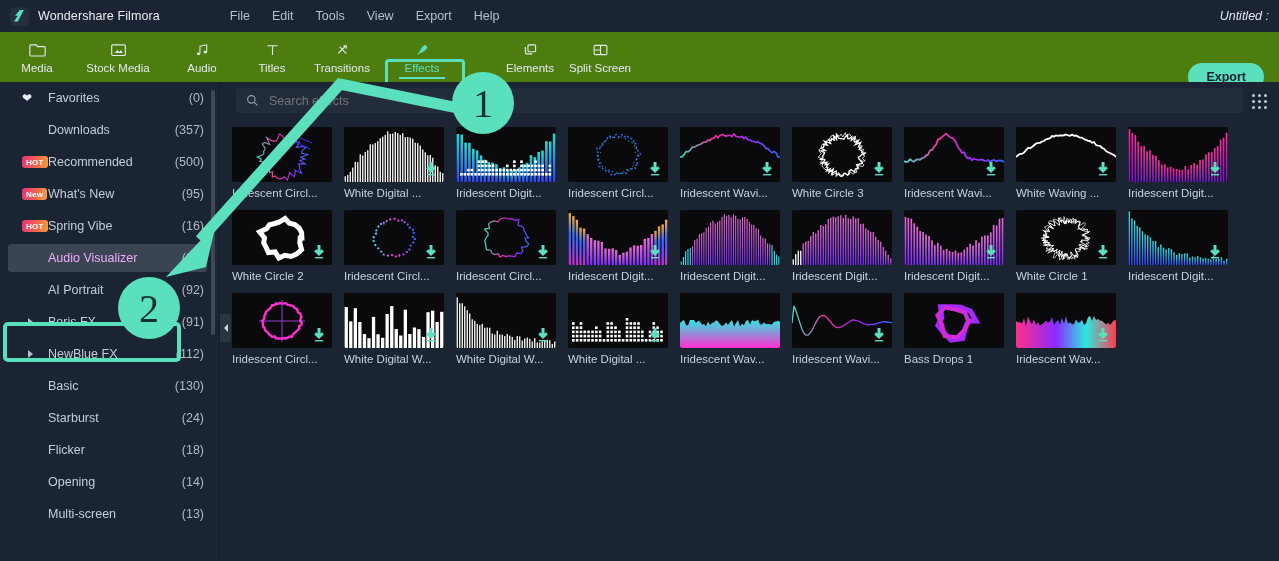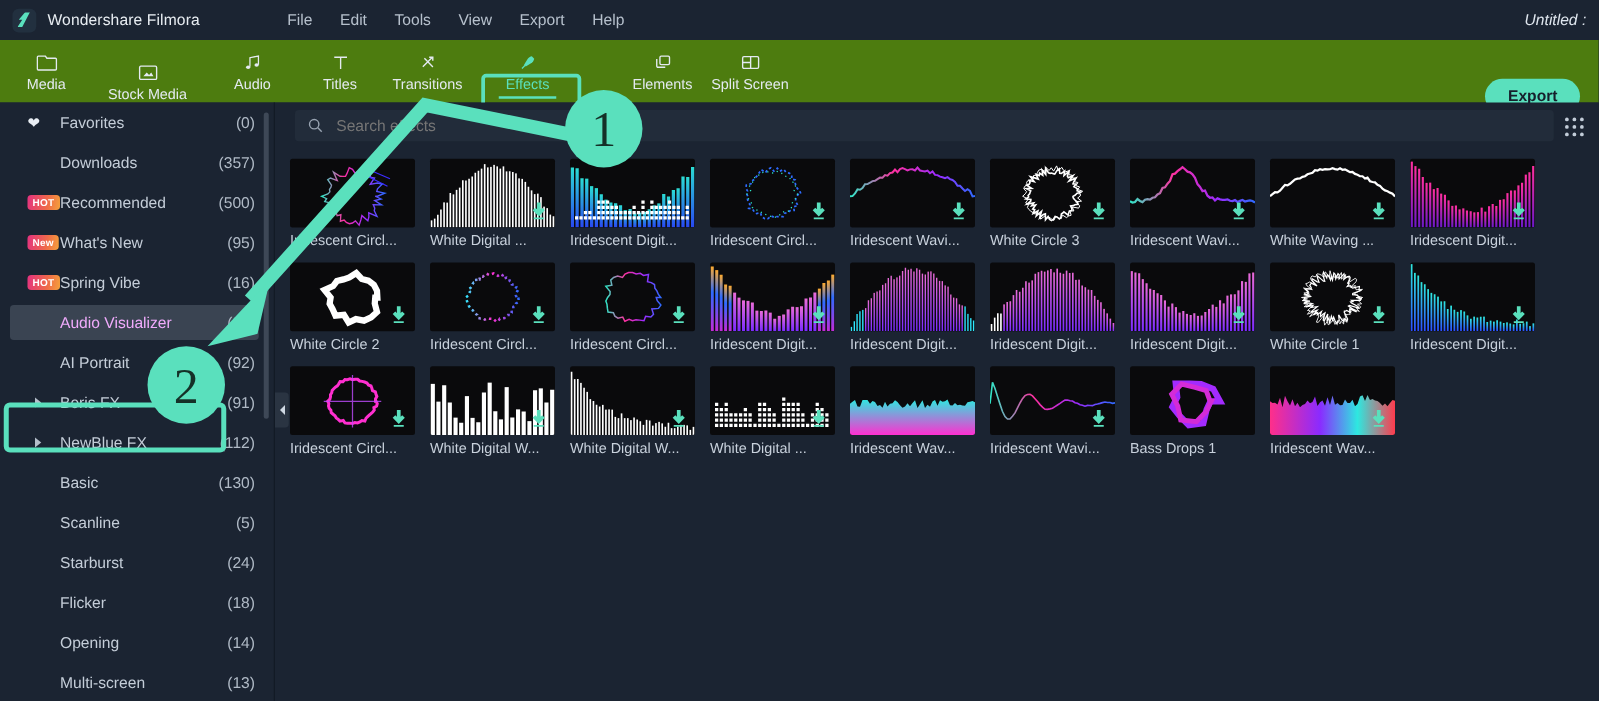--- a/index.html
+++ b/index.html
@@ -197,21 +197,21 @@
   <div class="toolbar">
     <div id="tool-host">
         <div class="tool" style="left: 0px;">
           <span class="ico">
             <svg viewBox="0 0 20 18" width="17" height="16">
               <path d="M1 4.5V15a1 1 0 001 1h16a1 1 0 001-1V6a1 1 0 00-1-1h-8L8.6 3H2a1 1 0 00-1 1z" fill="none" stroke="currentColor" stroke-width="1.3"></path>
             </svg>
           </span>
           <span class="lbl">Media</span>
         </div>
-        <div class="tool" style="left: 68px; width: 100px; justify-content: flex-end;">
+        <div class="tool" style="left: 68px; width: 100px;">
           <span class="ico">
             <svg viewBox="0 0 20 18" width="17" height="16">
               <rect x="2" y="3" width="16" height="12.5" rx="1.2" fill="none" stroke="currentColor" stroke-width="1.3"></rect>
               <path d="M5.5 12.5l3.2-3.6 2.2 2.4 2-2.2 2.1 3.4z" fill="currentColor"></path>
             </svg>
           </span>
           <span class="lbl">Stock Media</span>
         </div>
         <div class="tool" style="left: 165px;">
           <span class="ico">
@@ -324,24 +324,20 @@
             <span class="side-count">(91)</span>
           </div>
           <div class="side-row">
             <span class="caret"></span>
             <span class="side-label">NewBlue FX</span>
             <span class="side-count">(112)</span>
           </div>
           <div class="side-row">
             <span class="side-label">Basic</span>
             <span class="side-count">(130)</span>
-          </div>
-          <div class="side-row">
-            <span class="side-label">Scanline</span>
-            <span class="side-count">(5)</span>
           </div>
           <div class="side-row">
             <span class="side-label">Starburst</span>
             <span class="side-count">(24)</span>
           </div>
           <div class="side-row">
             <span class="side-label">Flicker</span>
             <span class="side-count">(18)</span>
           </div>
           <div class="side-row">

